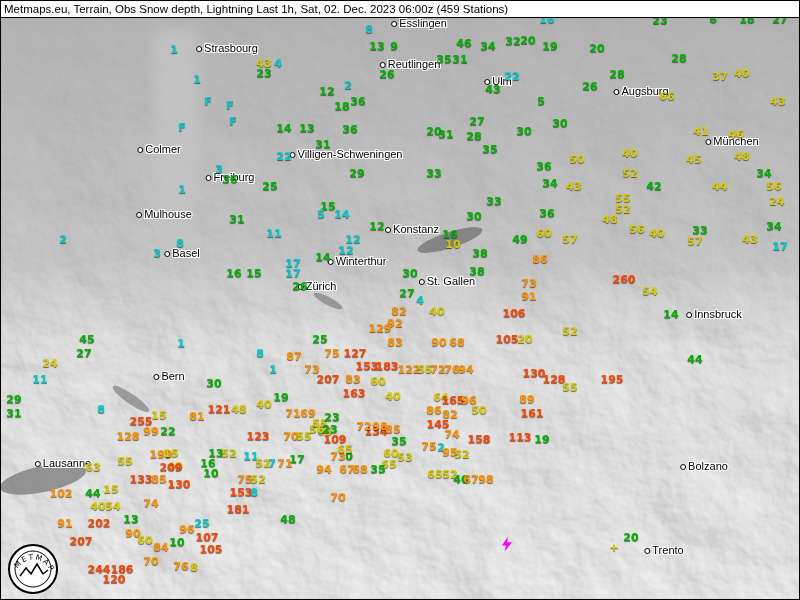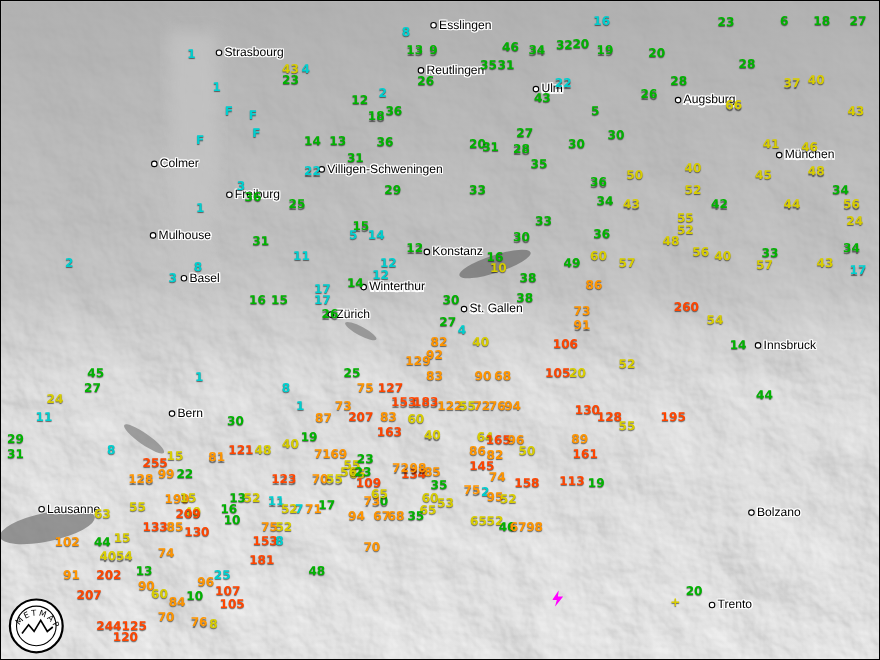--- a/index.html
+++ b/index.html
@@ -14,20 +14,23 @@
   .city .dot{display:inline-block;width:4px;height:4px;border:1px solid #000;background:#fff;border-radius:50%;margin-right:2px;vertical-align:baseline;}
   .bolt{position:absolute;width:10px;height:15px;transform:translate(-50%,-50%);background:#ff00ff;z-index:6;
         clip-path:polygon(60% 0,0 60%,42% 60%,25% 100%,100% 38%,52% 38%);}
   #logo{position:absolute;left:6px;bottom:4px;z-index:31;}
 </style>
 </head>
 <body>
 
 <div id="frame">
 
+  <div id="titlebar">
+    <span>Metmaps.eu, Terrain, Obs Snow depth, Lightning Last 1h, Sat, 02. Dec. 2023 06:00z (459 Stations)</span>
+  </div>
 
   <div id="map">
     <svg id="terrain" width="800" height="600" xmlns="http://www.w3.org/2000/svg">
       <defs>
         <filter id="relief" x="-5%" y="-5%" width="110%" height="110%">
           <feTurbulence type="fractalNoise" baseFrequency="0.013" numOctaves="5" seed="11" result="n"></feTurbulence>
           <feDiffuseLighting in="n" lighting-color="#ffffff" surfaceScale="5" diffuseConstant="1">
             <feDistantLight azimuth="315" elevation="55"></feDistantLight>
           </feDiffuseLighting>
         </filter>
@@ -181,21 +184,21 @@
       <span class="station" style="left: 506px; top: 338px; color: rgb(255, 69, 0);">105</span>
       <span class="station" style="left: 524px; top: 338px; color: rgb(216, 205, 0);">20</span>
       <span class="station" style="left: 569px; top: 330px; color: rgb(216, 205, 0);">52</span>
       <span class="station" style="left: 86px; top: 338px; color: rgb(0, 179, 0);">45</span>
       <span class="station" style="left: 83px; top: 352px; color: rgb(0, 179, 0);">27</span>
       <span class="station" style="left: 49px; top: 362px; color: rgb(216, 205, 0);">24</span>
       <span class="station" style="left: 39px; top: 378px; color: rgb(0, 207, 207);">11</span>
       <span class="station" style="left: 100px; top: 408px; color: rgb(0, 207, 207);">8</span>
       <span class="station" style="left: 180px; top: 342px; color: rgb(0, 207, 207);">1</span>
       <span class="station" style="left: 319px; top: 338px; color: rgb(0, 179, 0);">25</span>
-      <span class="station" style="left: 293px; top: 355px; color: rgb(255, 149, 0); margin-top: 24px;">87</span>
+      <span class="station" style="left: 293px; top: 355px; color: rgb(255, 149, 0);">87</span>
       <span class="station" style="left: 331px; top: 352px; color: rgb(255, 149, 0);">75</span>
       <span class="station" style="left: 354px; top: 352px; color: rgb(255, 69, 0);">127</span>
       <span class="station" style="left: 366px; top: 365px; color: rgb(255, 69, 0);">153</span>
       <span class="station" style="left: 386px; top: 365px; color: rgb(255, 69, 0);">183</span>
       <span class="station" style="left: 259px; top: 352px; color: rgb(0, 207, 207);">8</span>
       <span class="station" style="left: 272px; top: 368px; color: rgb(0, 207, 207);">1</span>
       <span class="station" style="left: 311px; top: 368px; color: rgb(255, 149, 0);">73</span>
       <span class="station" style="left: 327px; top: 378px; color: rgb(255, 69, 0);">207</span>
       <span class="station" style="left: 352px; top: 378px; color: rgb(255, 149, 0);">83</span>
       <span class="station" style="left: 377px; top: 380px; color: rgb(216, 205, 0);">60</span>
@@ -287,21 +290,21 @@
       <span class="station" style="left: 80px; top: 540px; color: rgb(255, 69, 0);">207</span>
       <span class="station" style="left: 132px; top: 532px; color: rgb(255, 149, 0);">90</span>
       <span class="station" style="left: 144px; top: 539px; color: rgb(216, 205, 0);">60</span>
       <span class="station" style="left: 160px; top: 546px; color: rgb(255, 149, 0);">84</span>
       <span class="station" style="left: 176px; top: 541px; color: rgb(0, 179, 0);">10</span>
       <span class="station" style="left: 186px; top: 528px; color: rgb(255, 149, 0);">96</span>
       <span class="station" style="left: 201px; top: 522px; color: rgb(0, 207, 207);">25</span>
       <span class="station" style="left: 206px; top: 536px; color: rgb(255, 69, 0);">107</span>
       <span class="station" style="left: 210px; top: 548px; color: rgb(255, 69, 0);">105</span>
       <span class="station" style="left: 98px; top: 568px; color: rgb(255, 69, 0);">244</span>
-      <span class="station" style="left: 121px; top: 568px; color: rgb(255, 69, 0);">125</span>
+      <span class="station" style="left: 121px; top: 568px; color: rgb(255, 69, 0);">186</span>
       <span class="station" style="left: 113px; top: 578px; color: rgb(255, 69, 0);">120</span>
       <span class="station" style="left: 150px; top: 560px; color: rgb(255, 149, 0);">70</span>
       <span class="station" style="left: 180px; top: 565px; color: rgb(255, 149, 0);">76</span>
       <span class="station" style="left: 193px; top: 566px; color: rgb(216, 205, 0);">8</span>
       <span class="station" style="left: 257px; top: 435px; color: rgb(255, 69, 0);">123</span>
       <span class="station" style="left: 290px; top: 435px; color: rgb(255, 149, 0);">70</span>
       <span class="station" style="left: 303px; top: 435px; color: rgb(216, 205, 0);">55</span>
       <span class="station" style="left: 316px; top: 428px; color: rgb(216, 205, 0);">56</span>
       <span class="station" style="left: 329px; top: 428px; color: rgb(0, 179, 0);">23</span>
       <span class="station" style="left: 334px; top: 438px; color: rgb(255, 69, 0);">109</span>

